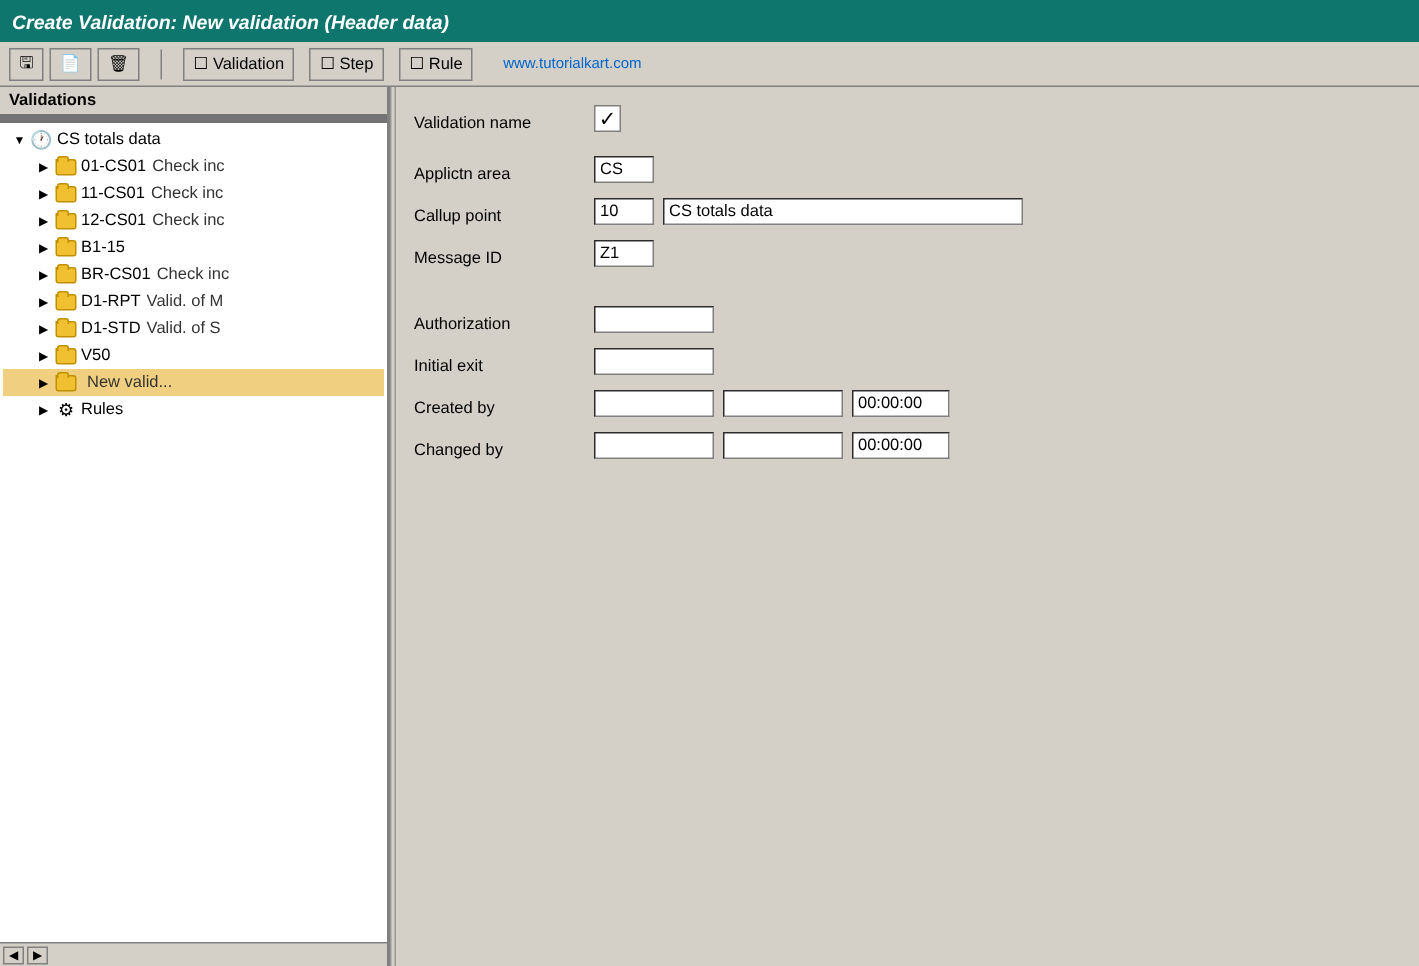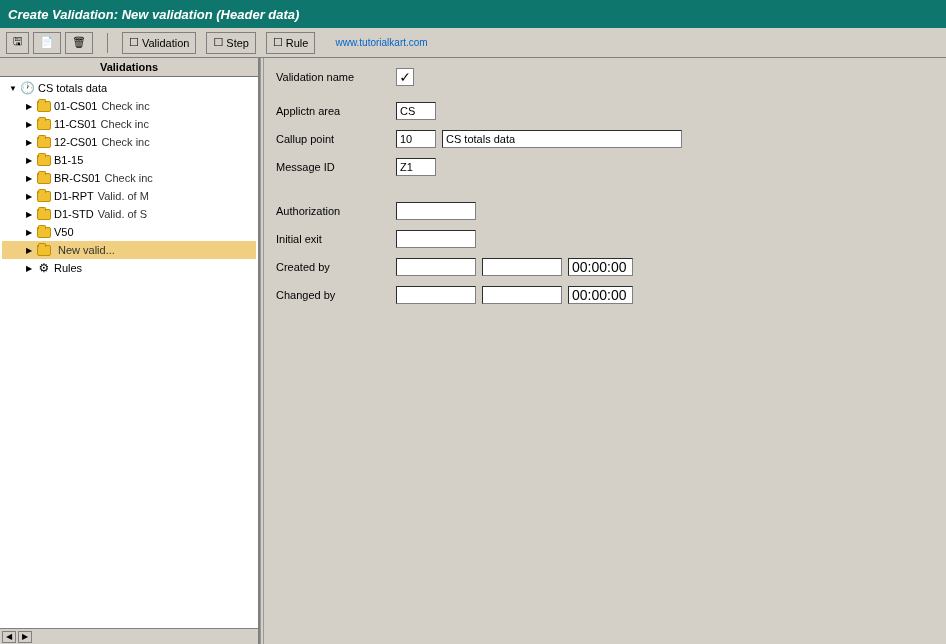--- a/index.html
+++ b/index.html
@@ -81,22 +81,21 @@
       display: flex;
       flex-direction: column;
       overflow: hidden;
     }
 
     .panel-header {
       background: #d4d0c8;
       padding: 3px 6px;
       font-weight: bold;
       font-size: 11px;
-      border-bottom: 1px solid #737373;
-      text-align: center;
+      border-bottom: 6px solid #737373;
     }
 
     .tree-container {
       flex: 1;
       overflow-y: auto;
       overflow-x: hidden;
       padding: 2px;
     }
 
     .tree-item {
@@ -196,21 +195,21 @@
     
     .right-panel {
       flex: 1;
       background: #d4d0c8;
       padding: 8px 12px;
       overflow-y: auto;
     }
 
     .form-row {
       display: flex;
-      align-items: center;
+      align-items: flex-end;
       margin-bottom: 6px;
       min-height: 22px;
     }
 
     .form-label {
       width: 120px;
       font-size: 11px;
       color: #000;
       text-align: left;
       flex-shrink: 0;
@@ -252,21 +251,21 @@
       background: white;
       font-size: 11px;
       padding: 1px 3px;
     }
 
     .form-input-time {
       width: 65px;
       height: 18px;
       border: 1px inset #808080;
       background: white;
-      font-size: 14px;
+      font-size: 11px;
       padding: 1px 3px;
     }
 
     .form-gap {
       margin-left: 6px;
     }
   </style>
 </head>
 <body>
 

